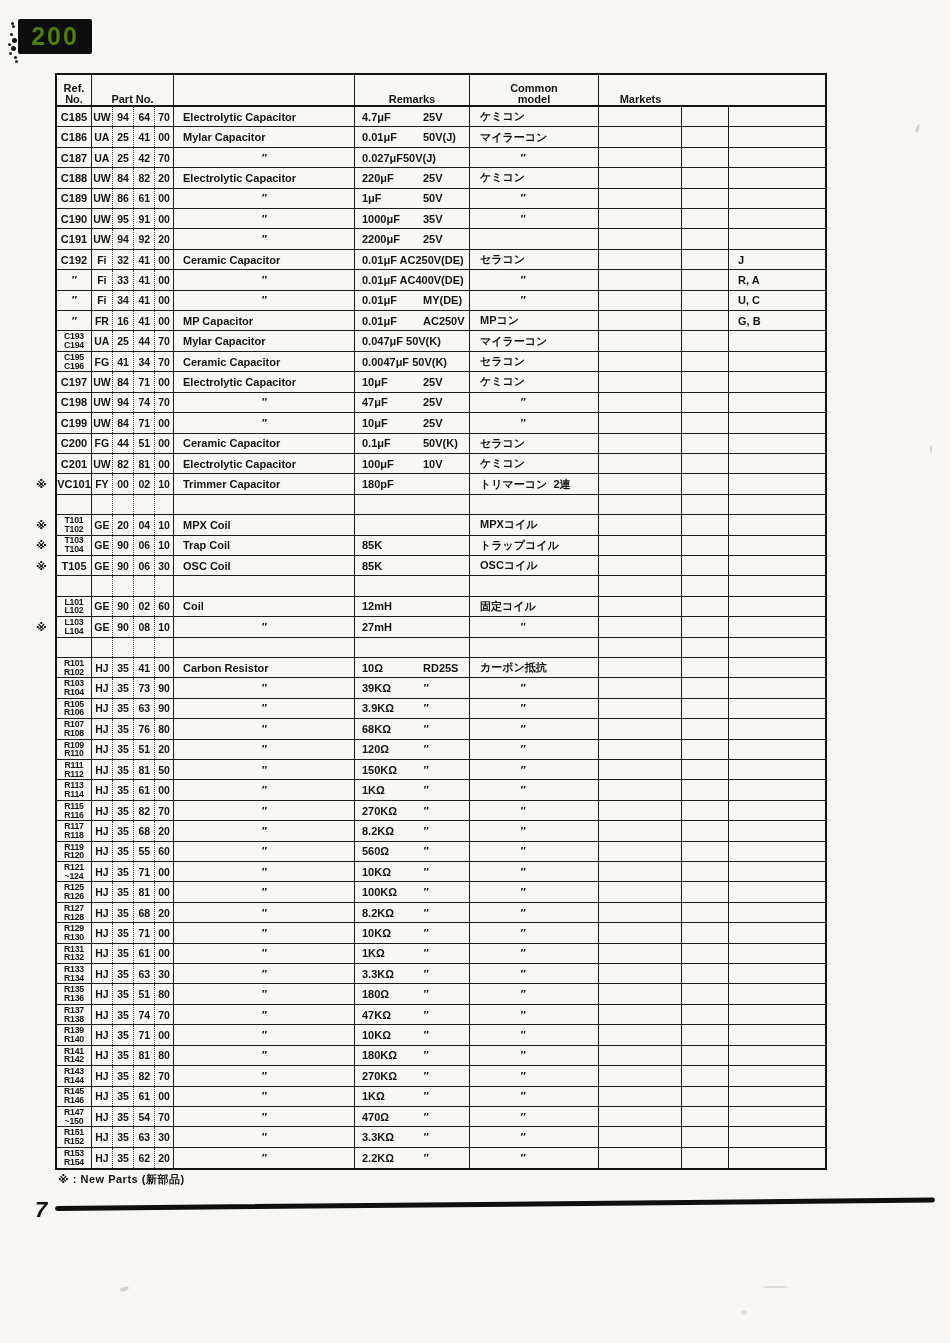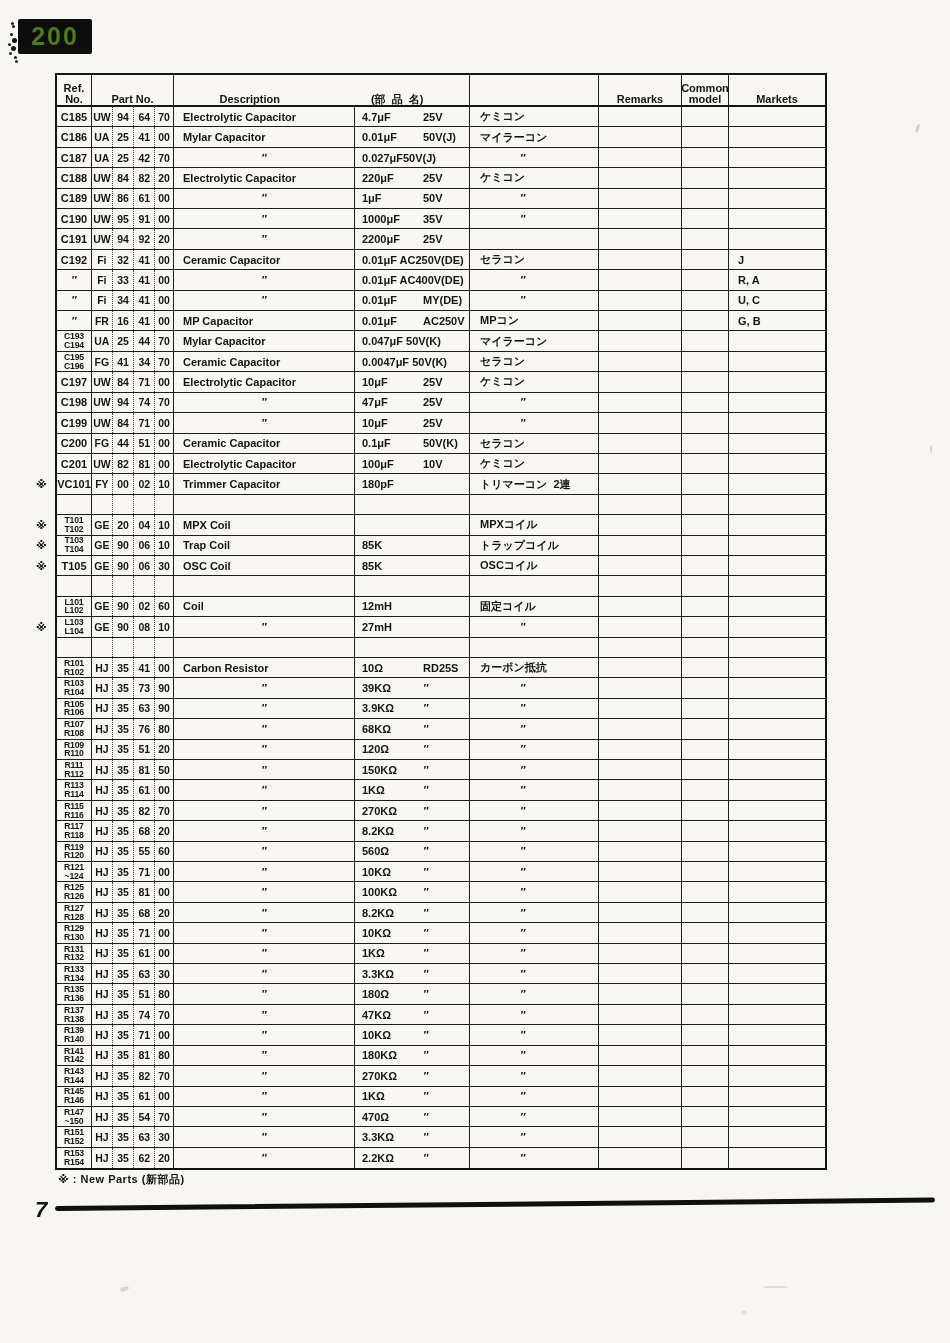--- a/index.html
+++ b/index.html
@@ -115,26 +115,20 @@
   <div class="badge">200</div>
 
   <div class="ptable">
     <div class="thead">
       <div class="tr">
         <div>
           <span>Ref.</span>
           <span>No.</span>
         </div>
         <div>Part No.</div>
-        <div class="h-desc">
-          <span style="width:100%;display:flex;justify-content:space-around;align-items:center">
-            <span>Description</span>
-            <span>(部  品  名)</span>
-          </span>
-        </div>
         <div></div>
         <div>Remarks</div>
         <div>
           <span>Common</span>
           <span>model</span>
         </div>
         <div>Markets</div>
       </div>
     </div>
     <div class="tbody" id="tbody">

